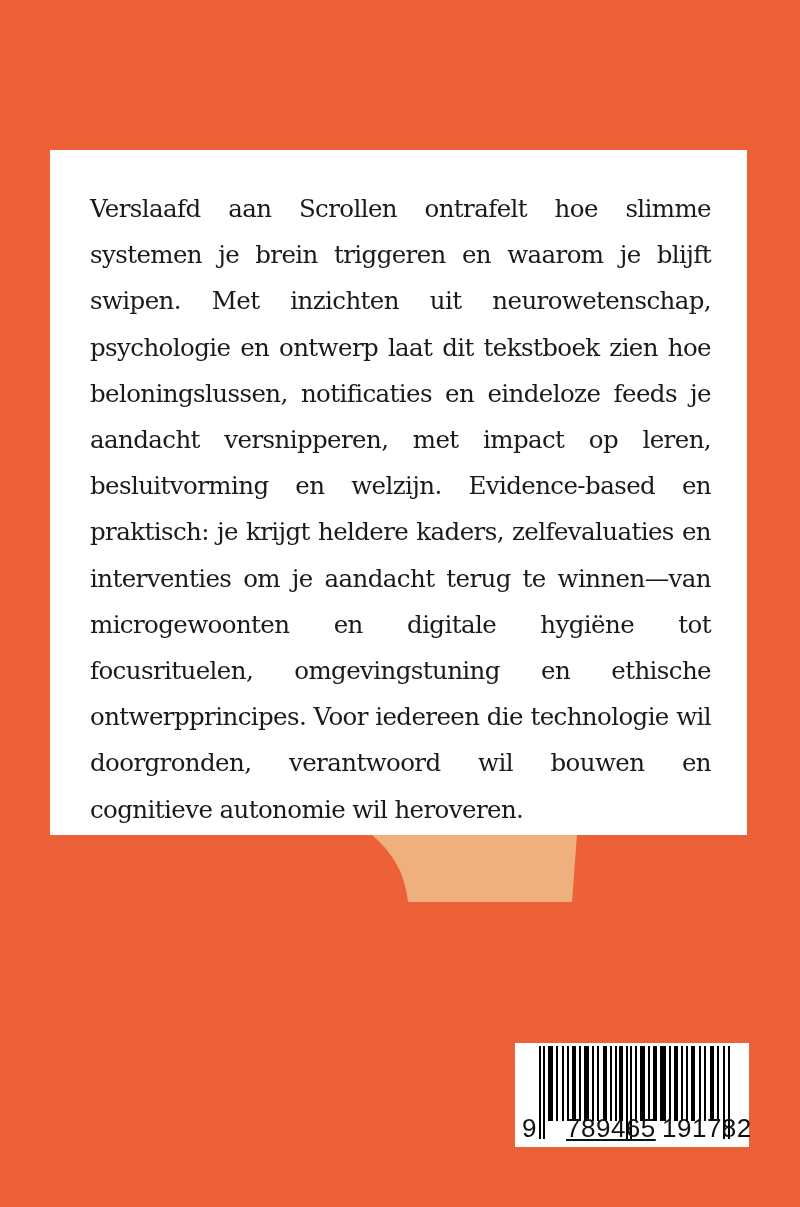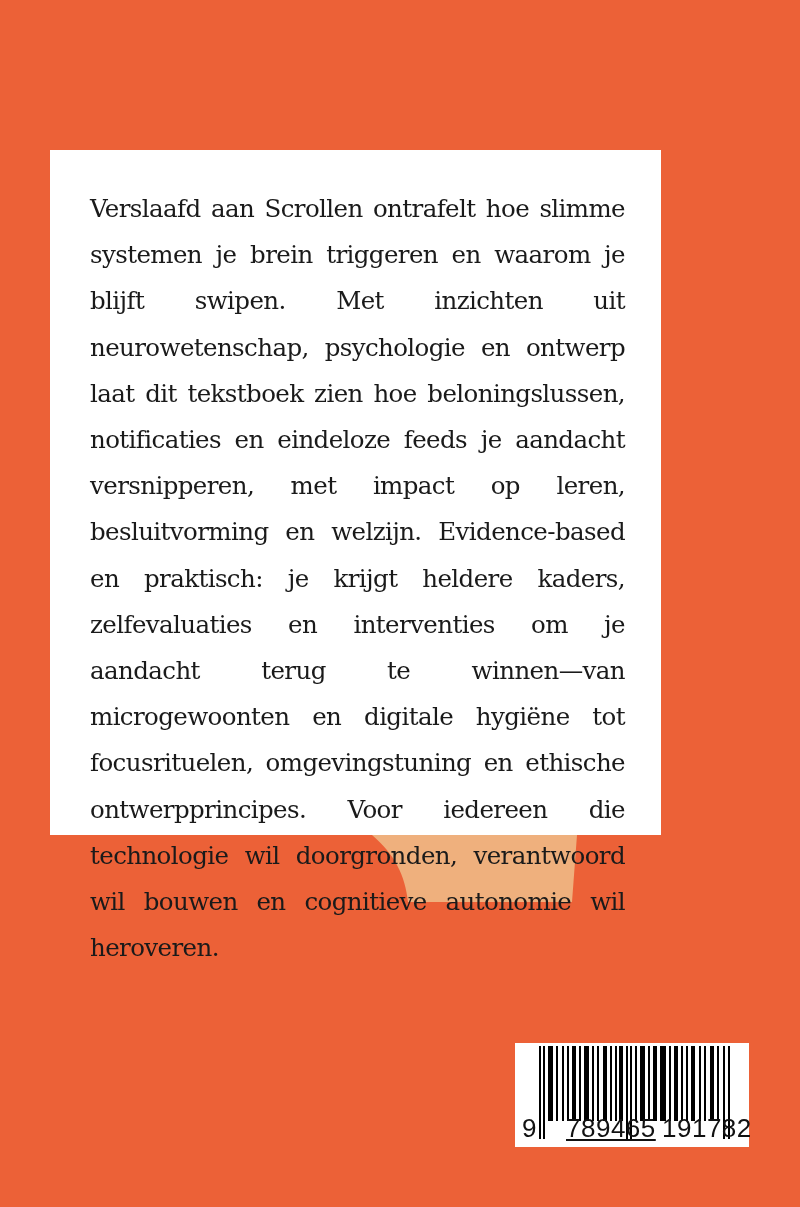--- a/index.html
+++ b/index.html
@@ -25,21 +25,21 @@
       position: absolute;
       left: 360px;
       top: 830px;
       width: 230px;
       height: 75px;
     }
     .blurb-panel {
       position: absolute;
       left: 50px;
       top: 150px;
-      width: 611px;
+      width: 697px;
       height: 685px;
       background: #FFFFFF;
       box-sizing: border-box;
       padding: 36px 36px 0 40px;
     }
     .blurb-text {
       margin: 0;
       font-family: "DejaVu Serif", "Liberation Serif", serif;
       font-size: 24.5px;
       line-height: 46.2px;

